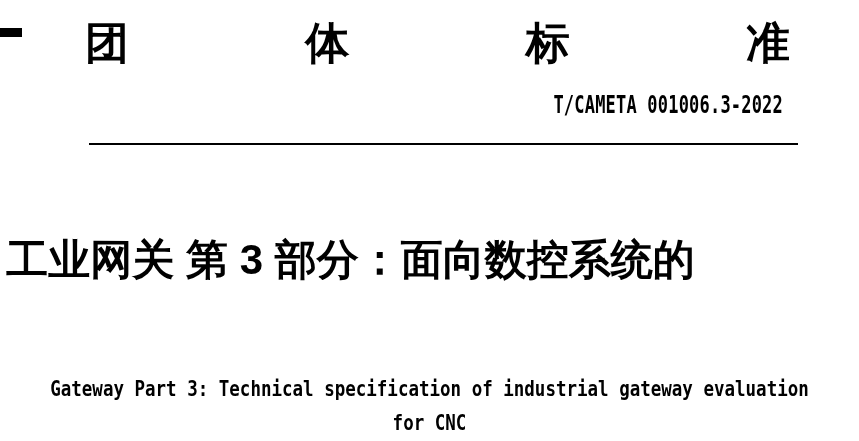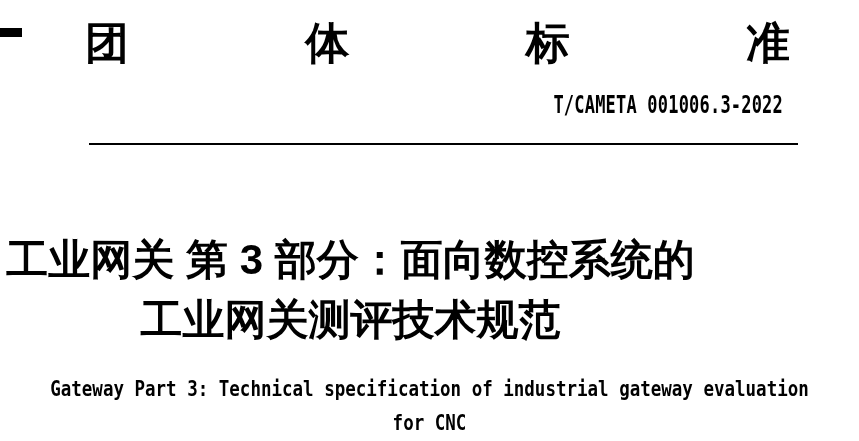--- a/index.html
+++ b/index.html
@@ -106,21 +106,20 @@
     <span>标</span>
     <span>准</span>
   </div>
 
   <div class="std-code">T/CAMETA 001006.3-2022</div>
 
   <div class="rule"></div>
 
   <div class="title-block">
     <div>工业网关 第 3 部分：面向数控系统的</div>
-    <div>工业网关测评技术规范</div>
   </div>
 
   <div class="subtitle-block">
     <div>Gateway Part 3: Technical specification of industrial gateway evaluation</div>
     <div>for CNC</div>
   </div>
 
 </div>
 
 </body></html>

